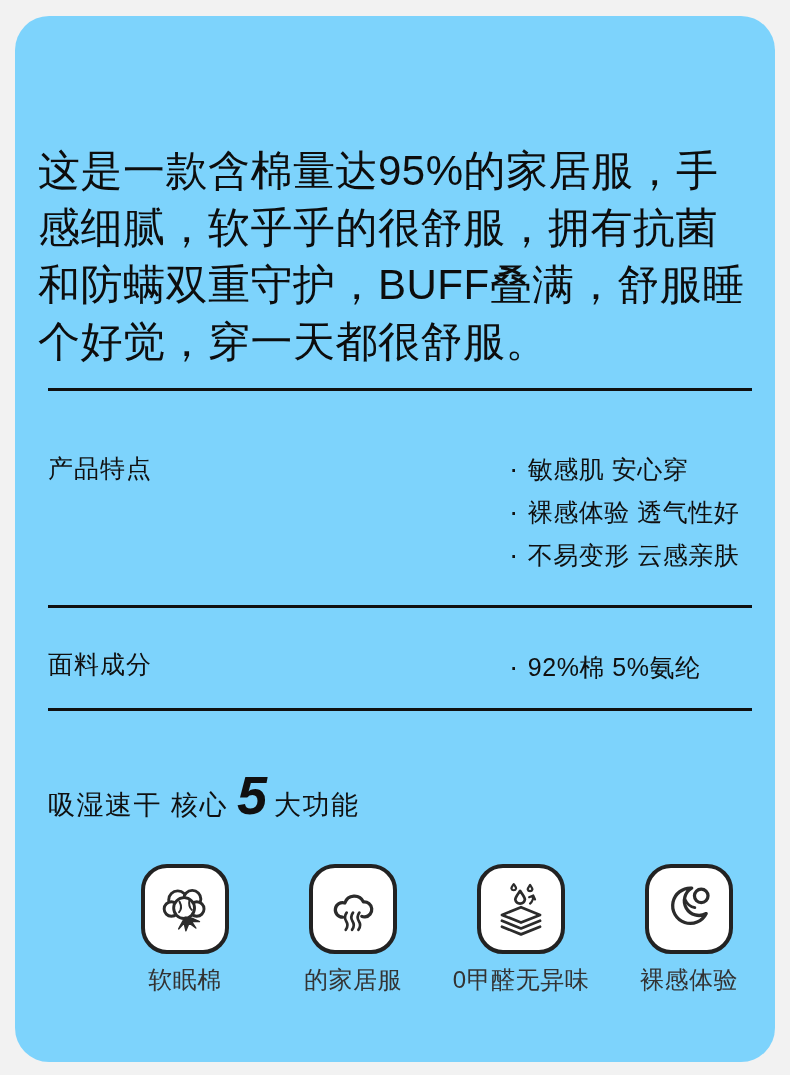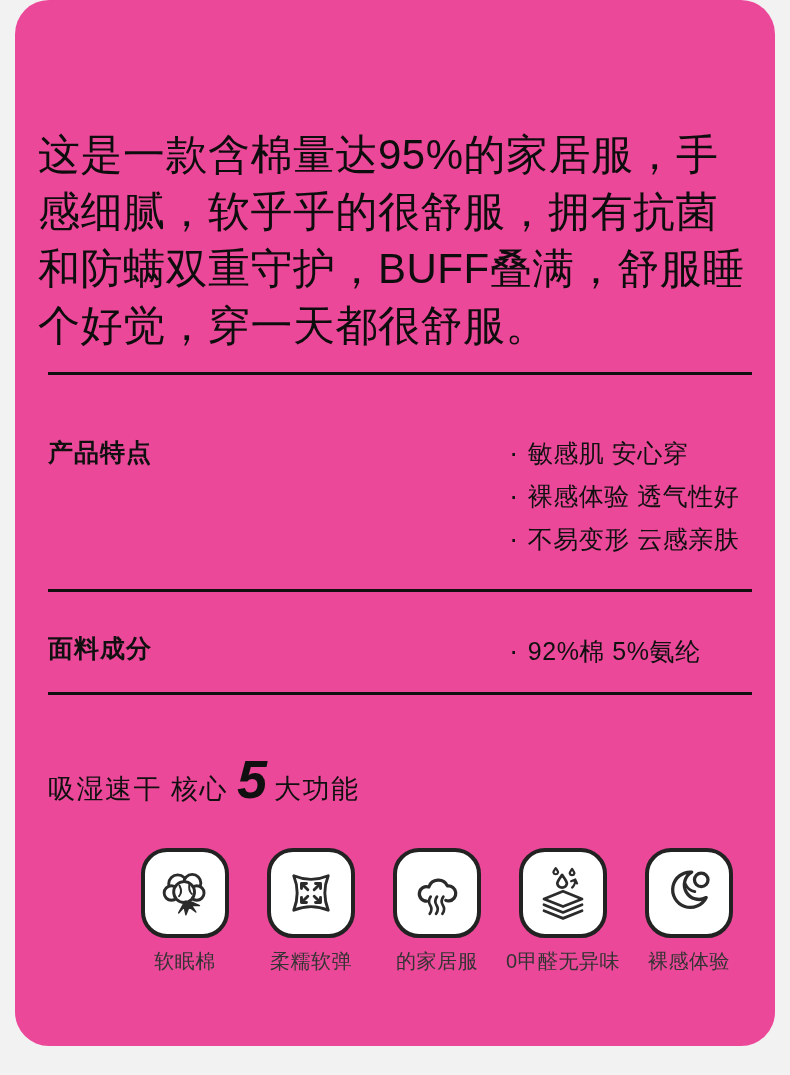--- a/index.html
+++ b/index.html
@@ -3,37 +3,37 @@
 <meta charset="utf-8">
 <style>
   html,body{margin:0;padding:0;}
   body{
     width:790px;height:1075px;position:relative;
     background:#f2f2f2;
     font-family:"Liberation Sans","DejaVu Sans",sans-serif;
     overflow:hidden;
   }
   .card{
-    position:absolute;left:15px;top:0;width:760px;height:1046px;
-    background:#ec4899;border-radius:34px;
+    position:absolute;left:15px;top:16px;width:760px;height:1046px;
+    background:#7dd3fc;border-radius:34px;
   }
   
   .intro{
     position:absolute;left:23px;top:84px;width:716px;
     font-size:42px;line-height:57px;font-weight:500;color:#0d0d0d;
     letter-spacing:0.5px;
   }
   
   .divider{position:absolute;left:33px;width:704px;height:3px;background:#101010;}
   .divider.d1{top:372px;}
   .divider.d2{top:589px;}
   .divider.d3{top:692px;}
   
   .section-label{
-    position:absolute;left:33px;font-size:25px;font-weight:700;color:#101010;
+    position:absolute;left:33px;font-size:25px;font-weight:400;color:#101010;
     letter-spacing:1px;
   }
   .s1-label{top:436px;}
   .s2-label{top:632px;}
   .bullet-list{position:absolute;left:494px;}
   .s1-bullets{top:432px;}
   .s2-bullets{top:630px;}
   .bullet{
     display:flex;align-items:center;height:43px;
     font-size:25px;font-weight:500;color:#101010;letter-spacing:0.5px;
@@ -58,21 +58,21 @@
   }
   .feature-item{
     width:124px;display:flex;flex-direction:column;align-items:center;
   }
   .icon-box{
     width:80px;height:82px;border:4px solid #222222;border-radius:26px;
     display:flex;align-items:center;justify-content:center;background:#ffffff;
   }
   .icon-box svg{display:block;}
   .feature-label{
-    margin-top:10px;font-size:20px;color:#333333;letter-spacing:0.5px;
+    margin-top:10px;font-size:24px;color:#333333;letter-spacing:0.5px;
     white-space:nowrap;
   }
 </style>
 </head>
 <body>
 
 <div class="card">
 
   <p class="intro">这是一款含棉量达95%的家居服，手感细腻，软乎乎的很舒服，拥有抗菌和防螨双重守护，BUFF叠满，舒服睡个好觉，穿一天都很舒服。</p>
 
@@ -123,32 +123,20 @@
           <circle cx="45" cy="32" r="8" fill="#ffffff"></circle>
           <circle cx="31" cy="31" r="11.5" fill="#ffffff"></circle>
           <path d="M26,24 q3.5,7 -0.5,11.5" stroke-width="2.2"></path>
           <path d="M37,22 q-1.5,7 2.5,11" stroke-width="2.2"></path>
           <path d="M32,41 L25,54 L31,47.5 L33,56 L36.5,47.5 L44,53 L39,45.5 L48,46 L39.5,42 Z" fill="#2b2b2b" stroke-width="1.5"></path>
         </svg>
       </div>
       <div class="feature-label">软眠棉</div>
     </div>
 
-    <div class="feature-item">
-      <div class="icon-box">
-        <svg width="58" height="58" viewBox="0 0 64 64" fill="none" stroke="#2b2b2b" stroke-width="3.2" stroke-linecap="round" stroke-linejoin="round">
-          <path d="M13,13 Q32,21 51,13 Q43.5,32 51,51 Q32,43 13,51 Q20.5,32 13,13 Z"></path>
-          <path d="M28.5,28.5 L22,22 M27,21.5 L21.5,21.5 L21.5,27"></path>
-          <path d="M35.5,28.5 L42,22 M37,21.5 L42.5,21.5 L42.5,27"></path>
-          <path d="M28.5,35.5 L22,42 M21.5,37 L21.5,42.5 L27,42.5"></path>
-          <path d="M35.5,35.5 L42,42 M42.5,37 L42.5,42.5 L37,42.5"></path>
-        </svg>
-      </div>
-      <div class="feature-label">柔糯软弹</div>
-    </div>
 
     <div class="feature-item">
       <div class="icon-box">
         <svg width="58" height="58" viewBox="0 0 64 64" fill="none" stroke="#2b2b2b" stroke-width="3.6" stroke-linecap="round" stroke-linejoin="round">
           <path d="M20.5,41 a8,8 0 1,1 2.5,-15.6 a11,11 0 0,1 20.5,-1.2 a8,8 0 1,1 1.8,16.5 a6,6 0 0,1 -3.6,-0.6"></path>
           <path d="M25,36 q-3.5,5 -0.5,9.5 q3,4.5 -0.5,9.5" stroke-width="3"></path>
           <path d="M32,36 q-3.5,5 -0.5,9.5 q3,4.5 -0.5,9.5" stroke-width="3"></path>
           <path d="M39,36 q-3.5,5 -0.5,9.5 q3,4.5 -0.5,9.5" stroke-width="3"></path>
         </svg>
       </div>

